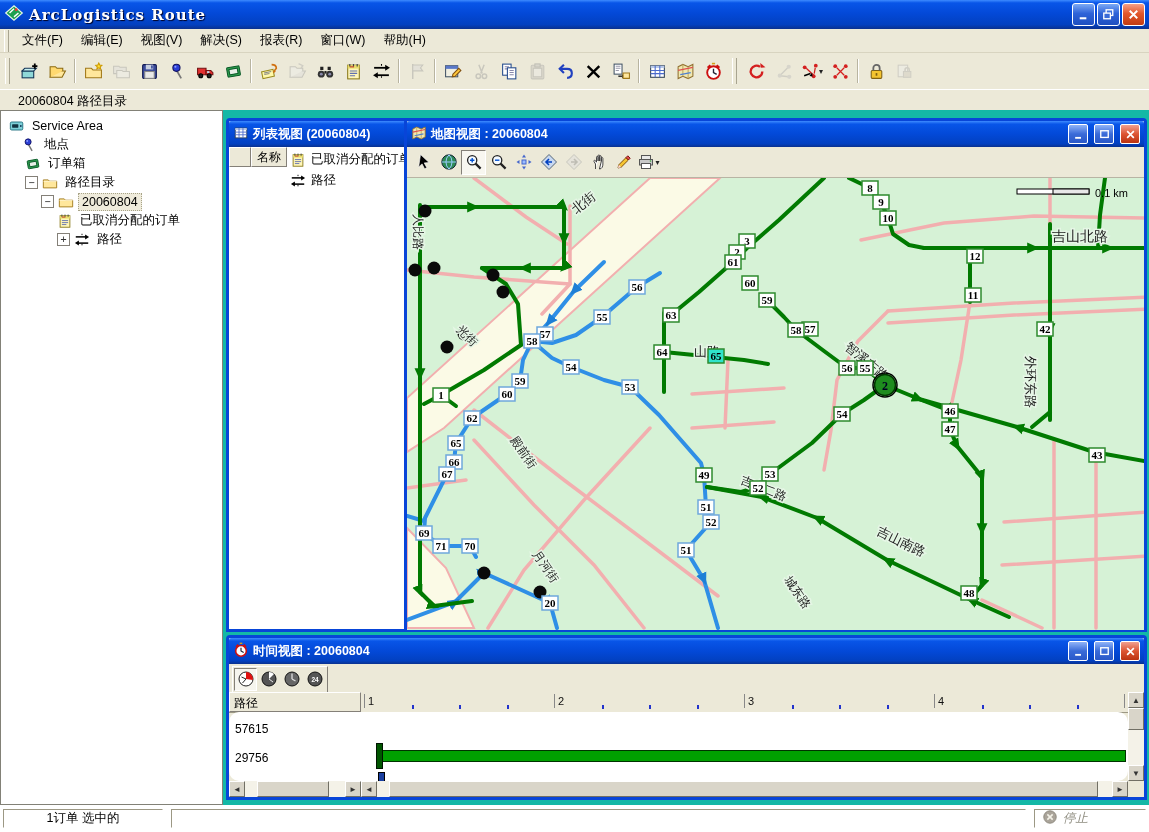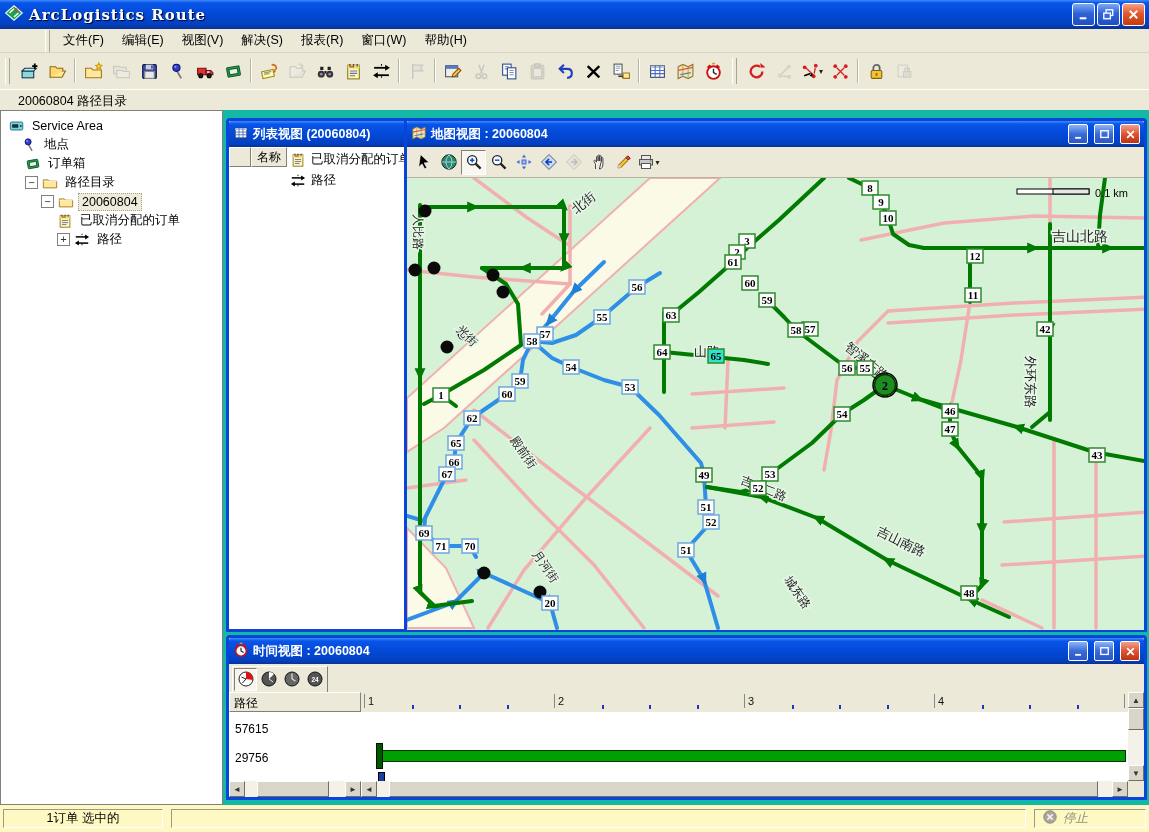--- a/index.html
+++ b/index.html
@@ -9,21 +9,21 @@
   
   .titlebar{height:29px;display:flex;align-items:center;padding:0 4px;
     background:linear-gradient(180deg,#3E8BFF 0%,#0855E8 10%,#0349D8 45%,#0240C0 85%,#0A318F 100%);}
   .app-title{color:#fff;font-weight:bold;font-size:15px;margin-left:5px;
     font-family:"DejaVu Serif","Liberation Serif",serif;text-shadow:1px 1px 1px #002;letter-spacing:1px;}
   .caption-btns{margin-left:auto;display:flex;}
   .cbtn{width:21px;height:21px;margin-left:2px;border:1px solid #fff;border-radius:3px;
     background:linear-gradient(180deg,#7BA9F5,#2E63D8 45%,#1E4FC0);display:flex;align-items:center;justify-content:center;}
   .cbtn.close{background:linear-gradient(180deg,#F5A088,#E3572B 45%,#C23C12);}
   
-  .menubar{height:23px;background:#ECE9D8;border-bottom:1px solid #D8D4C0;display:flex;align-items:center;font-size:12.5px;color:#000;padding-left:41px;}
+  .menubar{height:23px;background:#ECE9D8;border-bottom:1px solid #D8D4C0;display:flex;align-items:center;font-size:12.5px;color:#000;}
   .menu-item{padding:3px 9px;}
   .grip{width:3px;height:22px;border-left:1px solid #fff;border-right:1px solid #A8A490;margin:0 4px;}
   
   .toolbar{height:36px;background:#ECE9D8;display:flex;align-items:center;border-bottom:1px solid #fff;}
   .tbtn{width:26px;height:26px;margin:0 1px;display:flex;align-items:center;justify-content:center;position:relative;}
   .tbtn.disabled{opacity:.42;filter:grayscale(85%);}
   .tbtn .dd{font-size:8px;color:#222;margin-left:-1px;}
   .sep{width:1px;height:24px;background:#B8B4A0;border-right:1px solid #fff;margin:0 3px;}
   .tgrip{width:3px;height:26px;border-left:1px solid #fff;border-right:1px solid #A8A490;margin:0 5px;}
   
@@ -72,30 +72,30 @@
   .tool-group{border:1px solid;border-color:#fff #848078 #848078 #fff;display:flex;padding:1px;background:#ECE9D8;}
   .ckbtn{width:23px;height:23px;display:flex;align-items:center;justify-content:center;border:1px solid transparent;box-sizing:border-box;}
   .ckbtn.pressed{border-color:#848078 #fff #fff #848078;background:#F6F5EE;}
   #time-header{position:absolute;left:0;top:28px;width:899px;height:20px;background:#ECE9D8;border-bottom:1px solid #9C9884;overflow:hidden;}
   #time-col-header{position:absolute;left:0;top:0;width:132px;height:20px;border:1px solid;border-color:#fff #848078 #848078 #fff;
     box-sizing:border-box;font-size:12px;padding:2px 4px;background:#ECE9D8;}
   #time-ticks{position:absolute;left:0;top:0;width:899px;height:20px;}
   .maj-tick{position:absolute;top:2px;width:1px;height:14px;background:#888;}
   .maj-lab{position:absolute;top:3px;font-size:11px;color:#111;}
   .min-tick{position:absolute;top:13px;width:2px;height:4px;background:#2233CC;}
-  #time-rows{position:absolute;left:0;top:48px;width:899px;height:69px;background:#fff;overflow:hidden;}
+  #time-rows{position:absolute;left:0;top:48px;width:899px;height:69px;background:#fff;overflow:hidden;border-radius:10px;}
   .time-row-label{position:absolute;left:6px;font-size:12px;color:#000;}
   #gantt-bar{position:absolute;height:12px;background:#00A000;border:1px solid #003300;box-sizing:border-box;}
   #gantt-cap{position:absolute;width:7px;height:26px;background:#005500;border:1px solid #001400;box-sizing:border-box;}
   #gantt-tick{position:absolute;width:7px;height:11px;background:#1A3FA0;border:1px solid #000;box-sizing:border-box;}
   #time-vscroll{position:absolute;left:899px;top:28px;width:16px;height:89px;background:#F4F2E8;display:flex;flex-direction:column;}
   #time-vscroll .strack{width:16px;}
   #time-hscrolls{position:absolute;left:0;top:117px;width:899px;height:16px;display:flex;}
   
-  .statusbar{position:absolute;bottom:0;left:0;right:0;height:27px;background:#fef9c3;display:flex;align-items:center;padding:0 3px;gap:8px;font-size:12.5px;}
+  .statusbar{position:absolute;bottom:0;left:0;right:0;height:27px;background:#ffffff;display:flex;align-items:center;padding:0 3px;gap:8px;font-size:12.5px;}
   .spanel{height:19px;border:1px solid;border-color:#9C9884 #fff #fff #9C9884;display:flex;align-items:center;padding:0 7px;box-sizing:border-box;color:#000;}
   .stop-btn{color:#8F8D80;gap:5px;}
 </style>
 </head>
 <body>
 
 <div id="app">
 
   <div class="titlebar">
     <span id="app-logo"><svg width="20" height="20" viewBox="0 0 18 18">

